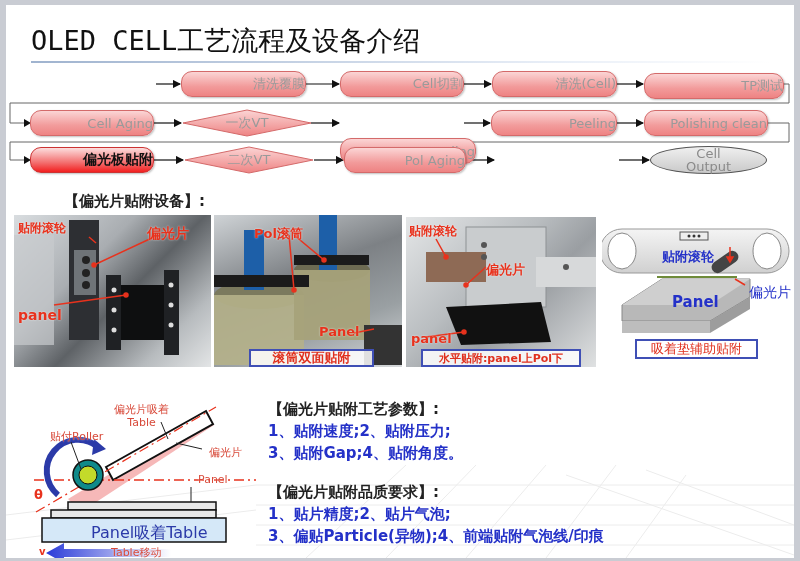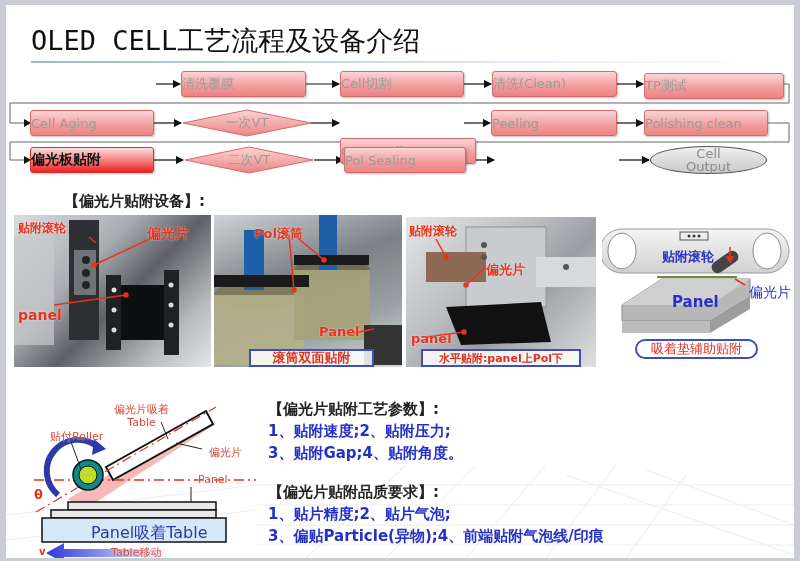--- a/index.html
+++ b/index.html
@@ -17,24 +17,24 @@
     font-family: "DejaVu Sans Mono", "Liberation Mono", monospace;
     font-size: 27px; color: #111; letter-spacing: 0px; white-space: nowrap;
   }
   .title-rule {
     position: absolute; left: 25px; top: 56px; width: 740px; height: 2px;
     background: linear-gradient(to right, #9fb3cf, #e8eef7 70%, #ffffff);
   }
   
   .node {
     position: absolute; height: 26px; box-sizing: border-box;
-    border: 1px solid #d46a6a; border-radius: 3px;
+    border: 1px solid #d46a6a; border-radius: 11px;
     background: linear-gradient(#fbd5d5, #f29b9b 60%, #ee8383);
     color: #9a9a9a; font-size: 13px; font-family: "DejaVu Sans", sans-serif;
-    display: flex; align-items: center; justify-content: flex-start;
+    display: flex; align-items: center; justify-content: flex-end;
     white-space: nowrap; box-shadow: 1px 1px 2px rgba(0,0,0,0.25);
   }
   .node.active {
     background: linear-gradient(#fcdede, #f37070 60%, #f21f1f);
     color: #111; font-weight: bold; font-size: 14px; border-color: #c33;
   }
   .oval {
     position: absolute; height: 26px; box-sizing: border-box;
     border: 1px solid #555; border-radius: 50%;
     background: linear-gradient(#f0f0f0, #c9c9c9);
@@ -134,21 +134,21 @@
     </g>
   </svg>
 
   <div class="node" style="left:175px; top:66px; width:125px;">
     <span>清洗覆膜</span>
   </div>
   <div class="node" style="left:334px; top:66px; width:124px;">
     <span>Cell切割</span>
   </div>
   <div class="node" style="left:486px; top:66px; width:125px;">
-    <span>清洗(Clean)</span>
+    <span>清洗(Cell)</span>
   </div>
   <div class="node" style="left:638px; top:68px; width:140px;">
     <span>TP测试</span>
   </div>
 
   <div class="node" style="left:24px; top:105px; width:124px;">
     <span>Cell Aging</span>
   </div>
   <div class="diamond" style="left:176px; top:104px; width:130px; height:28px;">
     <svg width="130" height="28">
@@ -175,21 +175,21 @@
   <div class="node active" style="left:24px; top:142px; width:124px;">
     <span>偏光板贴附</span>
   </div>
   <div class="diamond" style="left:178px; top:141px; width:130px; height:28px;">
     <svg width="130" height="28">
       <polygon points="1,14 65,1 129,14 65,27" fill="url(#dg)" stroke="#d46a6a" stroke-width="1"></polygon>
     </svg>
     <div class="diamond-label">二次VT</div>
   </div>
   <div class="node" style="left:338px; top:142px; width:122px;">
-    <span>Pol Sealing</span>
+    <span>Pol Aging</span>
   </div>
   <div class="oval" style="left:644px; top:141px; width:117px; height:28px; flex-direction:column;">
     <span>Cell</span>
     <span>Output</span>
   </div>
 
   <div class="section-h" style="left:58px; top:187px;">【偏光片贴附设备】:</div>
 
   <div class="photo" style="left:8px; top:210px; width:197px; height:152px; background: linear-gradient(135deg,#d9dde0 0%,#a9adb1 35%,#5e6266 55%,#b7bbbe 80%,#e3e5e6 100%);">
     <svg width="197" height="152">
@@ -294,21 +294,21 @@
       <rect x="20" y="100" width="88" height="12" fill="#bdbdbd"></rect>
       <g stroke="#e8321d" stroke-width="1.5" fill="#e8321d">
         <line x1="128" y1="26" x2="128" y2="38"></line>
           <path d="M125,36 L128,41 L131,36 z"></path>
         <line x1="143" y1="64" x2="133" y2="58"></line>
       </g>
     </svg>
     <div class="blue-label" style="left:60px; top:27px; font-size:13px;">贴附滚轮</div>
     <div class="blue-label" style="left:70px; top:72px; font-size:15px;">Panel</div>
     <div class="blue-label" style="left:147px; top:63px; font-size:14px; font-weight:normal; font-family:'DejaVu Serif',serif;">偏光片</div>
-    <div class="caption" style="left:33px; top:118px; width:123px; height:20px; font-weight:normal;border-radius:10px;">吸着垫辅助贴附</div>
+    <div class="caption" style="left:33px; top:118px; width:123px; height:20px; font-weight:normal;">吸着垫辅助贴附</div>
   </div>
 
   <div class="photo" style="left:0px; top:382px; width:262px; height:171px;">
     <svg width="262" height="171">
       <defs>
         <linearGradient id="arrow" x1="0" y1="0" x2="1" y2="0">
             <stop offset="0" stop-color="#2a3ad8"></stop>
             <stop offset="1" stop-color="#ffffff"></stop>
           </linearGradient>
       </defs>

